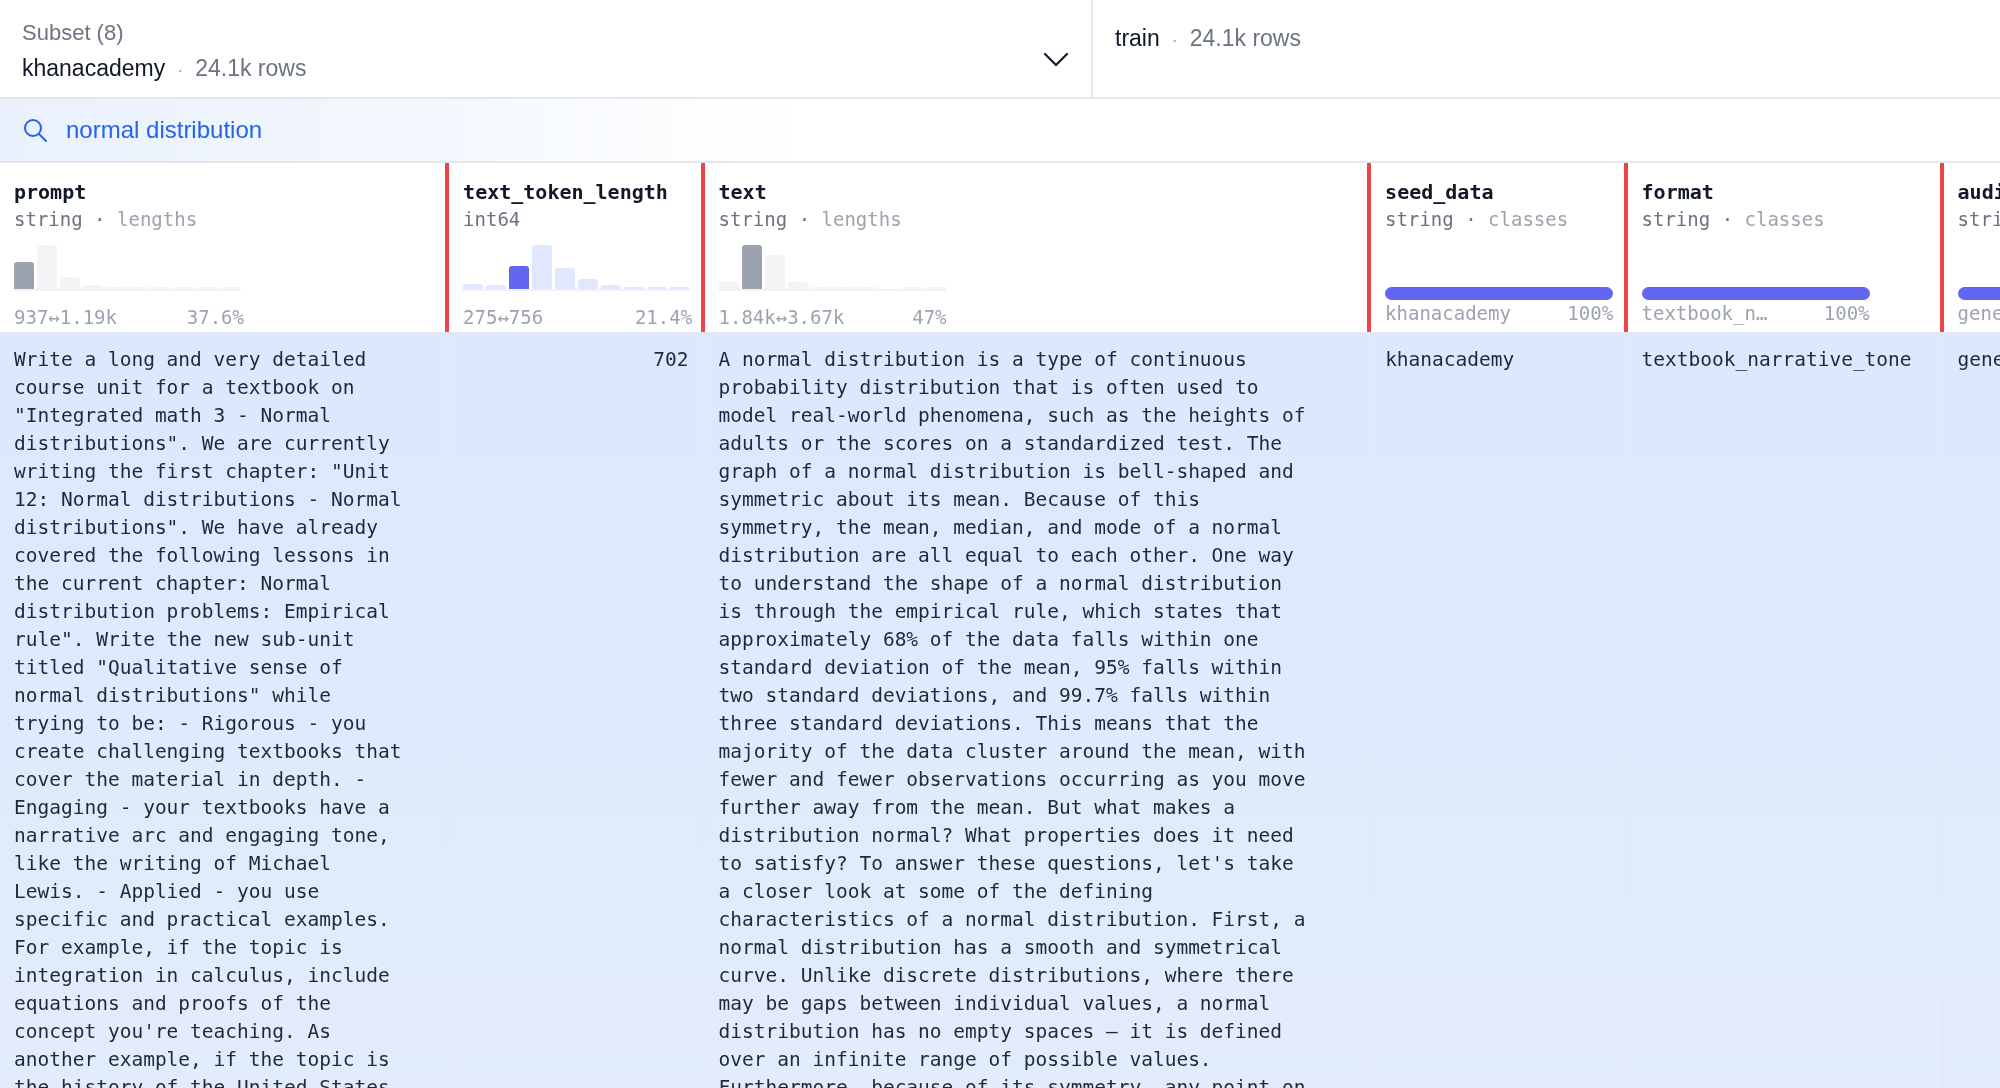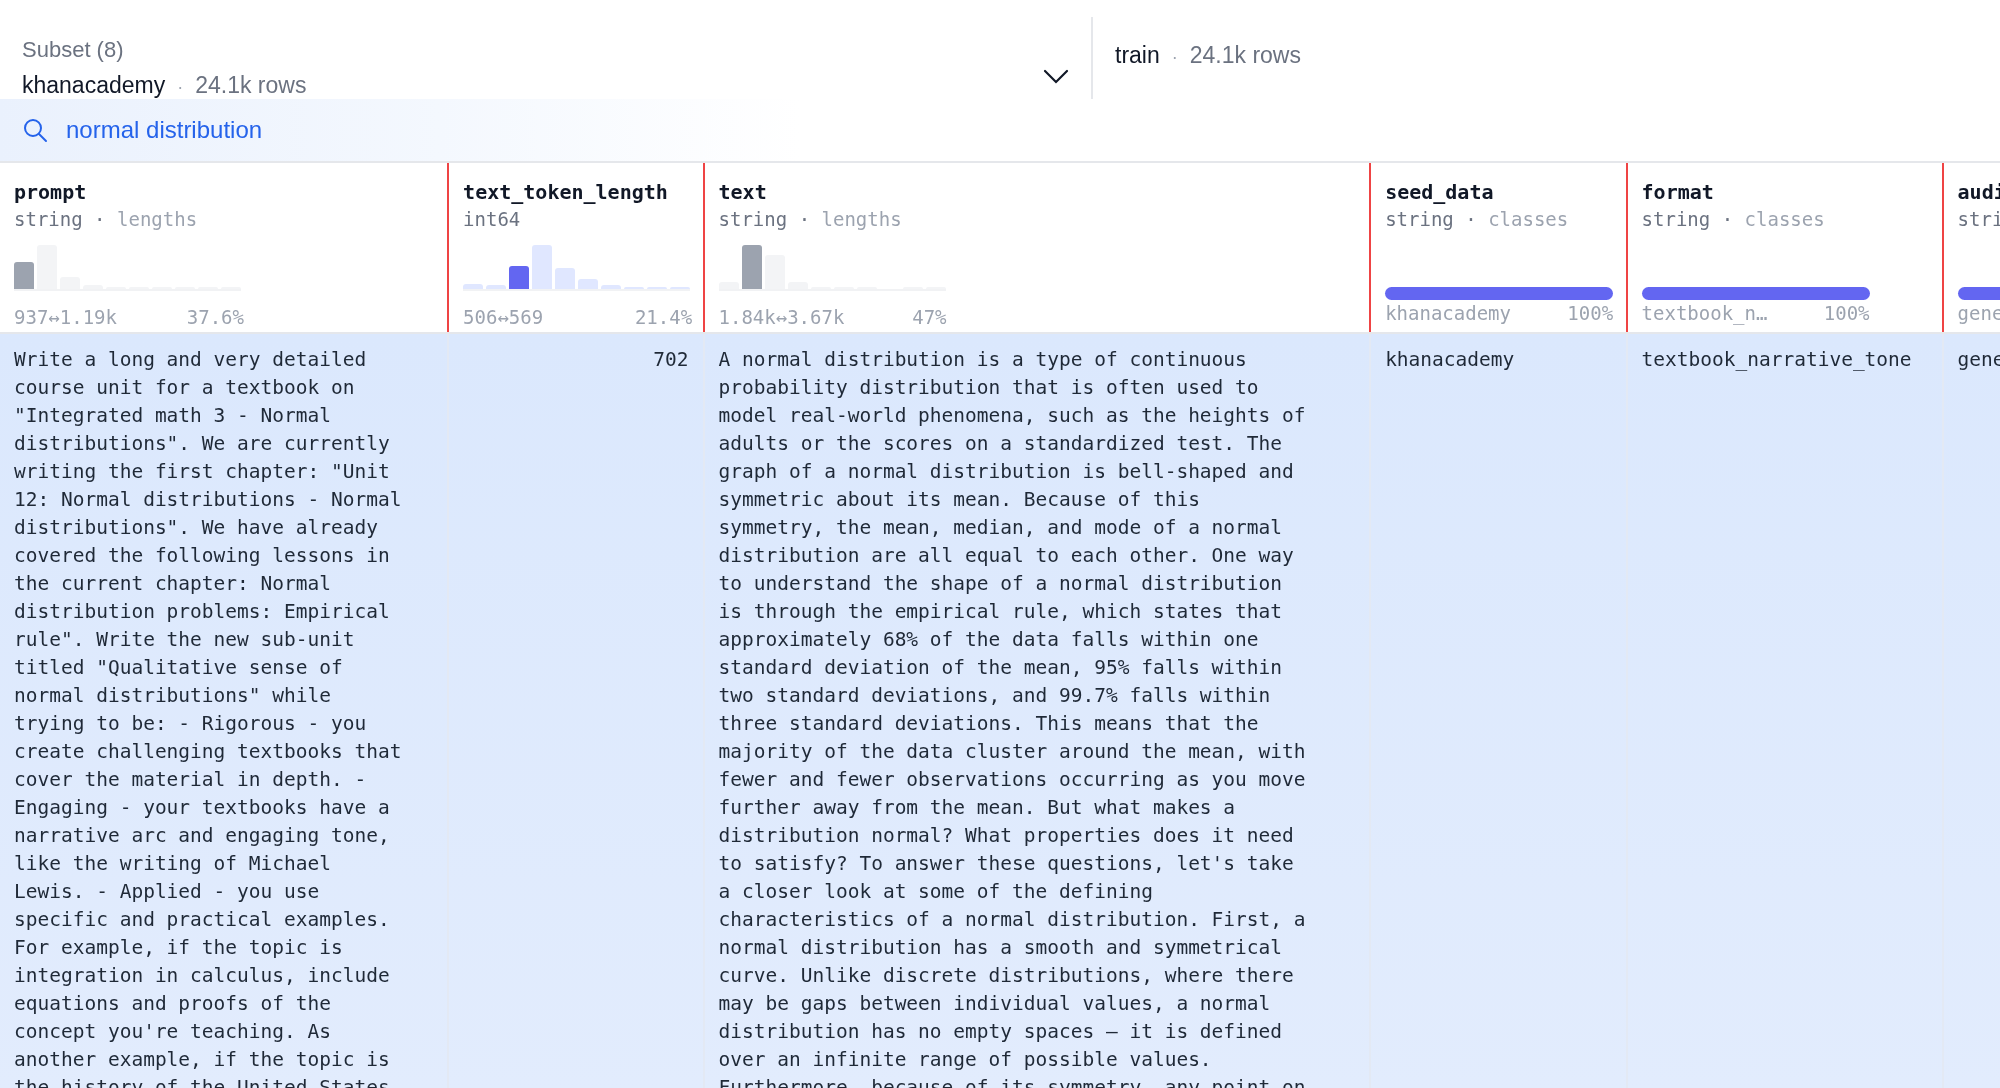--- a/index.html
+++ b/index.html
@@ -1,38 +1,38 @@
 <!DOCTYPE html>
 <html><head>
   <meta charset="utf-8">
   <style>
     * { box-sizing: border-box; margin: 0; padding: 0; }
     html, body { width: 2000px; height: 1088px; overflow: hidden; background: #ffffff; }
     body { font-family: "Liberation Sans", "DejaVu Sans", sans-serif; color: #111827; position: relative; }
 
-    .selectors { position: absolute; left: 0; top: 17px; width: 2000px; height: 99px; display: flex; border-bottom: 2px solid #e5e7eb; background: #fff; }
+    .selectors { position: absolute; left: 0; top: 0; width: 2000px; height: 99px; display: flex; border-bottom: 2px solid #e5e7eb; background: #fff; }
     .selector { position: relative; padding: 18px 22px 0 22px; }
     .selector.subset { width: 1093px; border-right: 2px solid #e5e7eb; }
     .selector.split { flex: 1; }
     .sel-label { font-size: 22px; color: #6b7280; line-height: 30px; }
     .sel-value-row { display: flex; align-items: baseline; margin-top: 5px; font-size: 23px; line-height: 30px; }
     .sel-value { color: #111827; }
     .sel-dot { color: #9ca3af; margin: 0 12px; font-size: 18px; }
     .sel-rows { color: #6b7280; }
     .chevron { position: absolute; right: 22px; top: 52px; width: 26px; height: 16px; }
 
     .search { position: absolute; left: 0; top: 99px; width: 2000px; height: 64px; display: flex; align-items: center; padding-left: 22px;
       background: linear-gradient(90deg, #eaf1fd 0%, #f4f8fe 22%, #ffffff 40%, #ffffff 100%); border-bottom: 2px solid #e5e7eb; }
     .search-icon { width: 26px; height: 26px; margin-right: 18px; }
     .search-input { border: none; outline: none; background: transparent; font-family: "Liberation Sans", "DejaVu Sans", sans-serif;
       font-size: 24px; color: #2563eb; width: 800px; }
 
     .table { position: absolute; left: 0; top: 163px; width: 2000px; height: 925px; overflow: hidden; }
     .thead { position: absolute; left: 0; top: 0; height: 171px; width: 2200px; display: flex; border-bottom: 2px solid #e5e7eb; background: #fff; }
-    .th { position: relative; height: 169px; border-right: 2px solid #ef4444; padding: 16px 14px 0 14px; font-family: "DejaVu Sans Mono", "Liberation Mono", monospace; overflow: hidden; }
+    .th { position: relative; height: 169px; border-right: 4px solid #ef4444; padding: 16px 14px 0 14px; font-family: "DejaVu Sans Mono", "Liberation Mono", monospace; overflow: hidden; }
     .th-name { font-size: 20px; font-weight: bold; color: #111827; line-height: 26px; white-space: nowrap; }
     .th-type { font-size: 19px; color: #6b7280; line-height: 28px; white-space: nowrap; }
     .th-type .kind { color: #9ca3af; }
     .hist { position: absolute; left: 14px; top: 84px; height: 44px; display: flex; align-items: flex-end; gap: 3px; border-bottom: 2px solid #f1f2f4; }
     .bar { width: 20px; border-radius: 3px 3px 0 0; background: #f3f4f6; }
     .bar.sel-gray { background: #9ca3af; }
     .bar.sel-blue { background: #6366f1; }
     .bar.blue { background: #e0e7ff; }
     .hist-foot { position: absolute; left: 14px; bottom: 4px; display: flex; justify-content: space-between; font-size: 19px; color: #9ca3af; white-space: nowrap; }
     .class-bar { position: absolute; left: 14px; top: 124px; height: 13px; background: #6366f1; border-radius: 7px; }
@@ -112,21 +112,21 @@
           <div class="bar sel-blue" style="height: 23px;"></div>
           <div class="bar blue" style="height: 44px;"></div>
           <div class="bar blue" style="height: 21px;"></div>
           <div class="bar blue" style="height: 10px;"></div>
           <div class="bar blue" style="height: 4px;"></div>
           <div class="bar blue" style="height: 2px;"></div>
           <div class="bar blue" style="height: 2px;"></div>
           <div class="bar blue" style="height: 2px;"></div>
         </div>
       <div class="hist-foot" style="width:229px">
-        <span>506↔569</span>
+        <span>275↔756</span>
         <span>21.4%</span>
       </div>
     </div>
 
     <div class="th" style="width:671px">
       <div class="th-name">text</div>
       <div class="th-type">
         <span>string</span> <span>·</span> <span class="kind">lengths</span>
       </div>
       <div class="hist">

